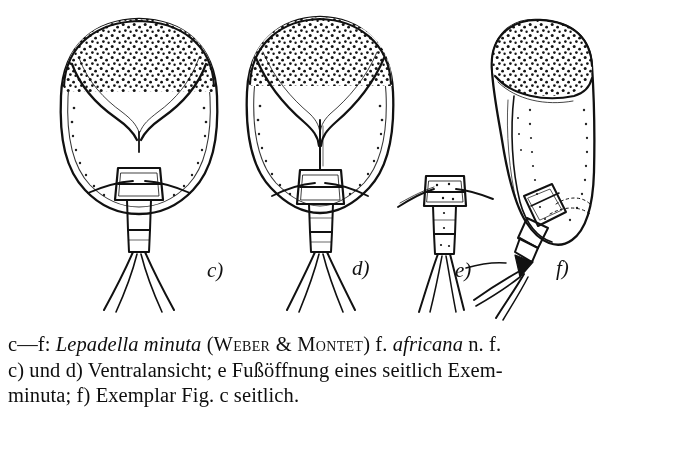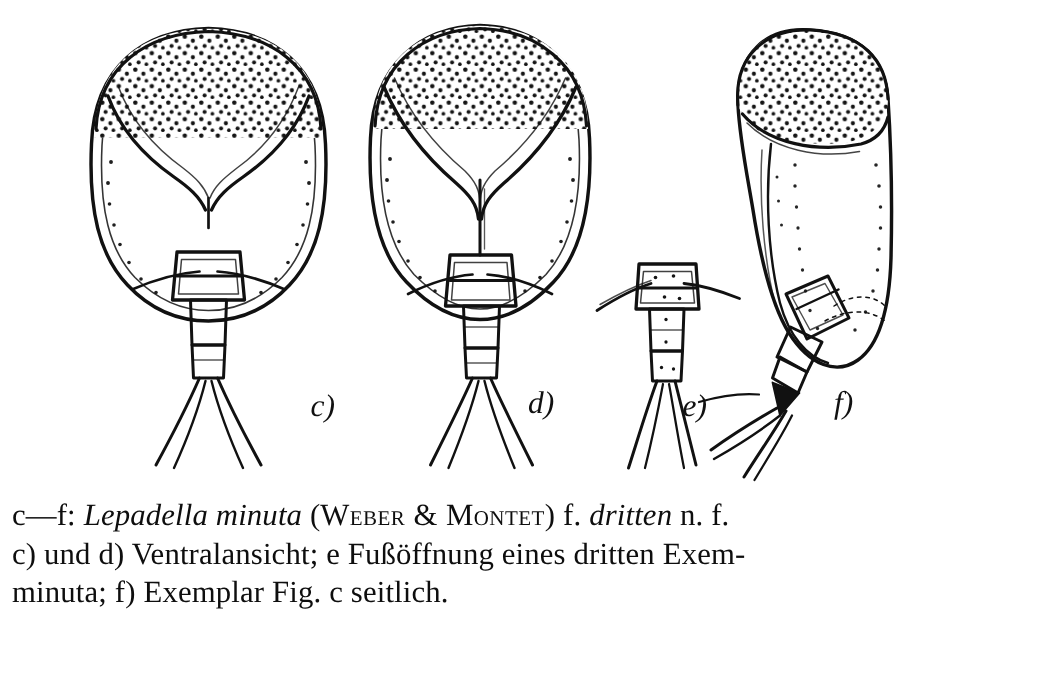--- a/index.html
+++ b/index.html
@@ -321,18 +321,18 @@
       </g>
 
       <text class="fig-label" x="207" y="277">c)</text>
       <text class="fig-label" x="352" y="275">d)</text>
       <text class="fig-label" x="455" y="277">e)</text>
       <text class="fig-label" x="556" y="275">f)</text>
     </svg>
   </div>
 
   <div id="caption-block">
-    <div class="caption-line"><span>c—f: </span><span class="it">Lepadella minuta</span><span> (</span><span class="sc">Weber &amp; Montet</span><span>) f. </span><span class="it">dritten</span><span> n. f.</span></div>
-    <div class="caption-line">c) und d) Ventralansicht; e  Fußöffnung eines dritten Exem-</div>
+    <div class="caption-line"><span>c—f: </span><span class="it">Lepadella minuta</span><span> (</span><span class="sc">Weber &amp; Montet</span><span>) f. </span><span class="it">africana</span><span> n. f.</span></div>
+    <div class="caption-line">c) und d) Ventralansicht; e  Fußöffnung eines seitlich Exem-</div>
     <div class="caption-line">minuta; f) Exemplar Fig. c seitlich.</div>
   </div>
 
 </div>
 
 </body></html>

